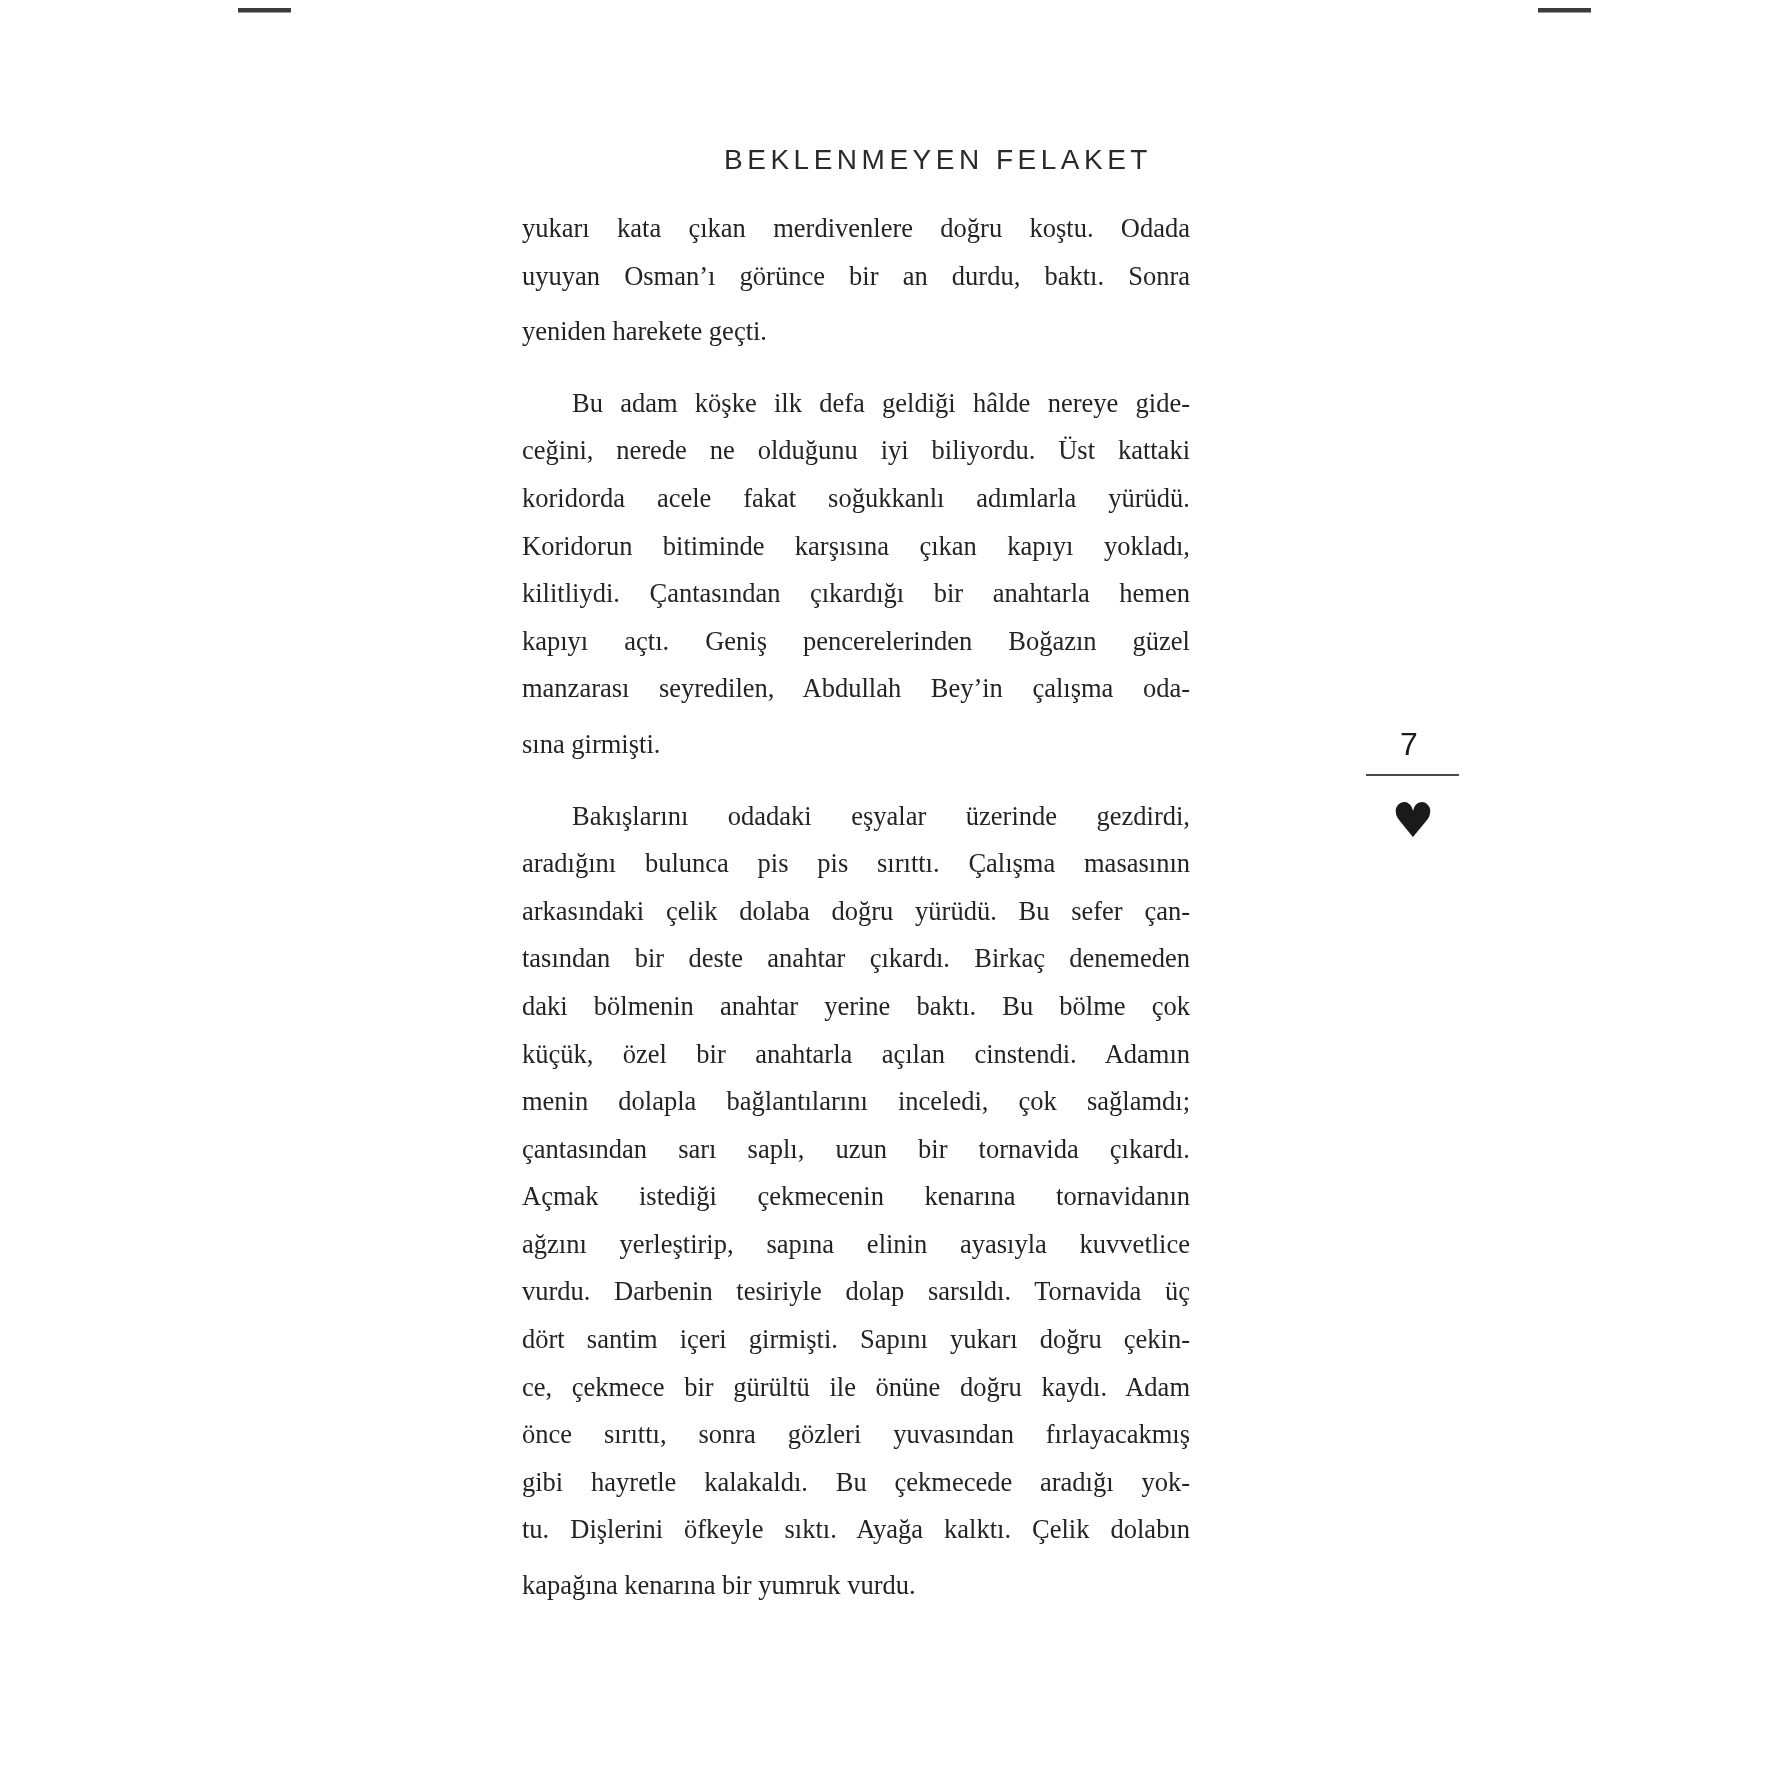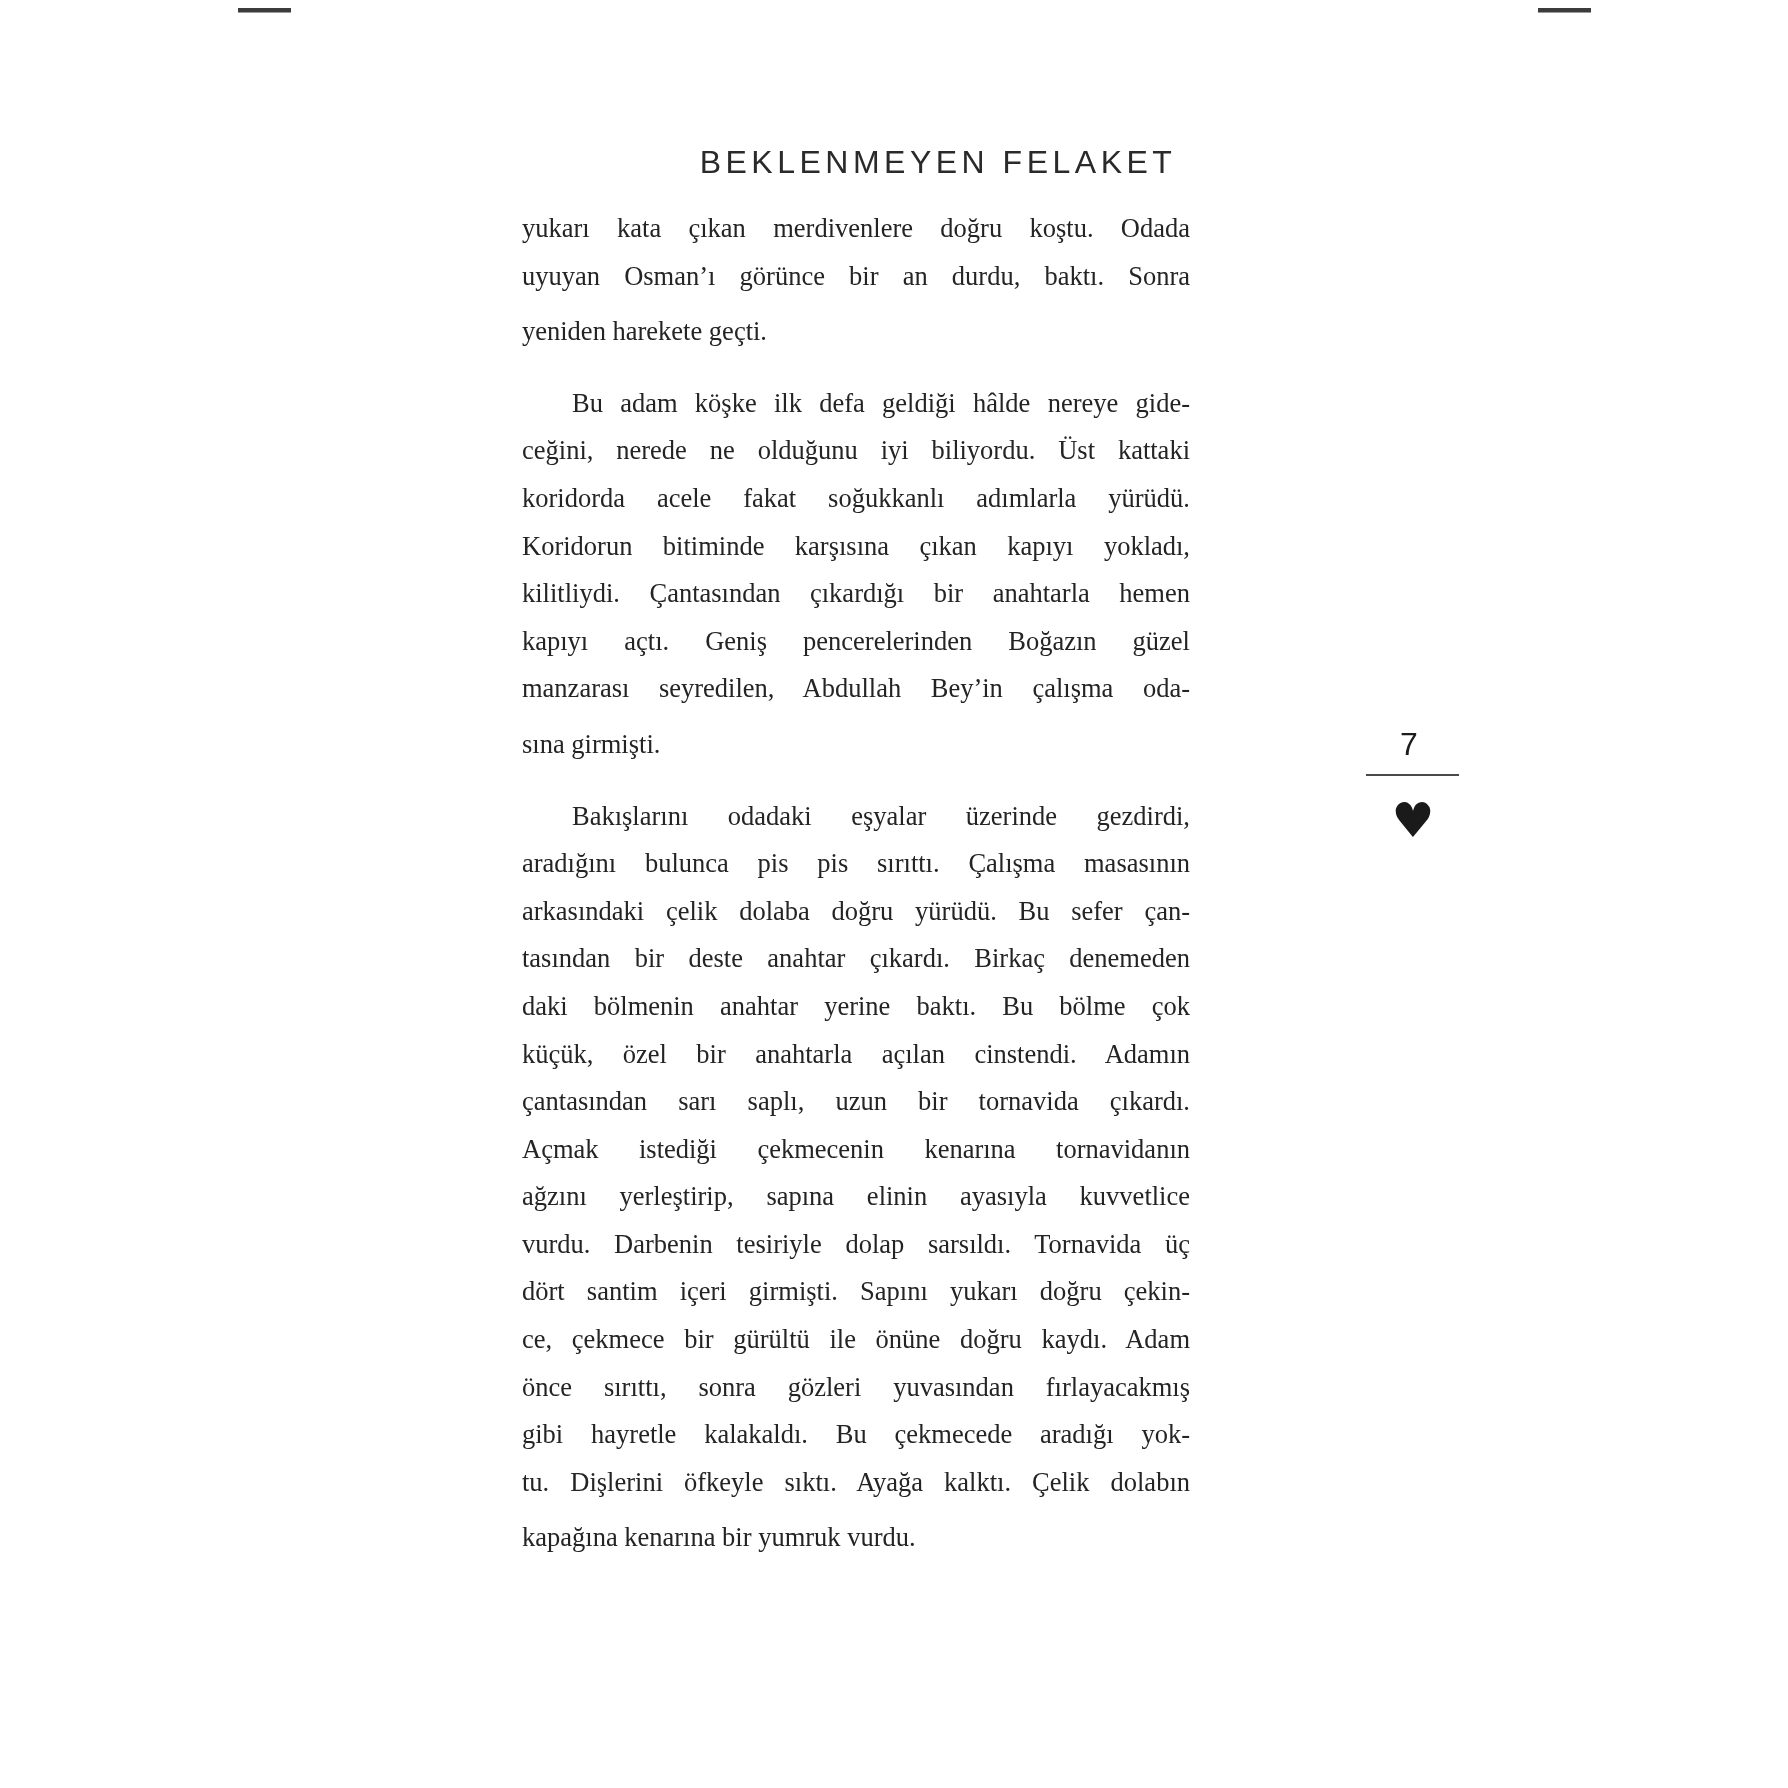--- a/index.html
+++ b/index.html
@@ -27,21 +27,21 @@
   }
   .corner-mark.left  { left: 238px; }
   .corner-mark.right { left: 1538px; }
 
   
   .running-header {
     position: absolute;
     top: 144px;
     left: 938px;
     transform: translateX(-50%);
-    font-size: 32px;
+    font-size: 28px;
     letter-spacing: 4.5px;
     font-weight: 400;
     color: #2a2a2a;
     white-space: nowrap;
   }
 
   
   .text-column {
     position: absolute;
     left: 522px;
@@ -115,20 +115,21 @@
   <div class="line">kilitliydi. Çantasından çıkardığı bir anahtarla hemen</div>
   <div class="line">kapıyı açtı. Geniş pencerelerinden Boğazın güzel</div>
   <div class="line">manzarası seyredilen, Abdullah Bey’in çalışma oda-</div>
   <div class="line end">sına girmişti.</div>
   <div class="line indent">Bakışlarını odadaki eşyalar üzerinde gezdirdi,</div>
   <div class="line">aradığını bulunca pis pis sırıttı. Çalışma masasının</div>
   <div class="line">arkasındaki çelik dolaba doğru yürüdü. Bu sefer çan-</div>
   <div class="line">tasından bir deste anahtar çıkardı. Birkaç denemeden</div>
   <div class="line">daki bölmenin anahtar yerine baktı. Bu bölme çok</div>
   <div class="line">küçük, özel bir anahtarla açılan cinstendi. Adamın</div>
+  <div class="line">menin dolapla bağlantılarını inceledi, çok sağlamdı;</div>
   <div class="line">çantasından sarı saplı, uzun bir tornavida çıkardı.</div>
   <div class="line">Açmak istediği çekmecenin kenarına tornavidanın</div>
   <div class="line">ağzını yerleştirip, sapına elinin ayasıyla kuvvetlice</div>
   <div class="line">vurdu. Darbenin tesiriyle dolap sarsıldı. Tornavida üç</div>
   <div class="line">dört santim içeri girmişti. Sapını yukarı doğru çekin-</div>
   <div class="line">ce, çekmece bir gürültü ile önüne doğru kaydı. Adam</div>
   <div class="line">önce sırıttı, sonra gözleri yuvasından fırlayacakmış</div>
   <div class="line">gibi hayretle kalakaldı. Bu çekmecede aradığı yok-</div>
   <div class="line">tu. Dişlerini öfkeyle sıktı. Ayağa kalktı. Çelik dolabın</div>
   <div class="line end">kapağına kenarına bir yumruk vurdu.</div>

